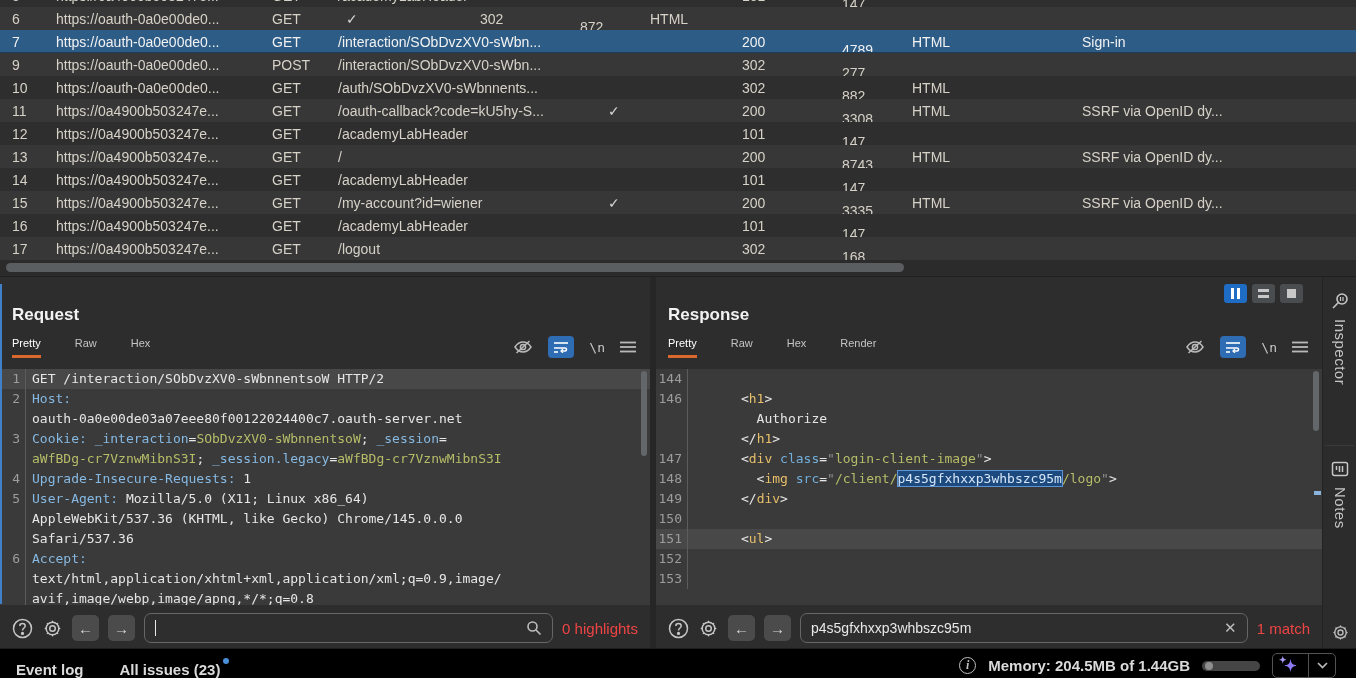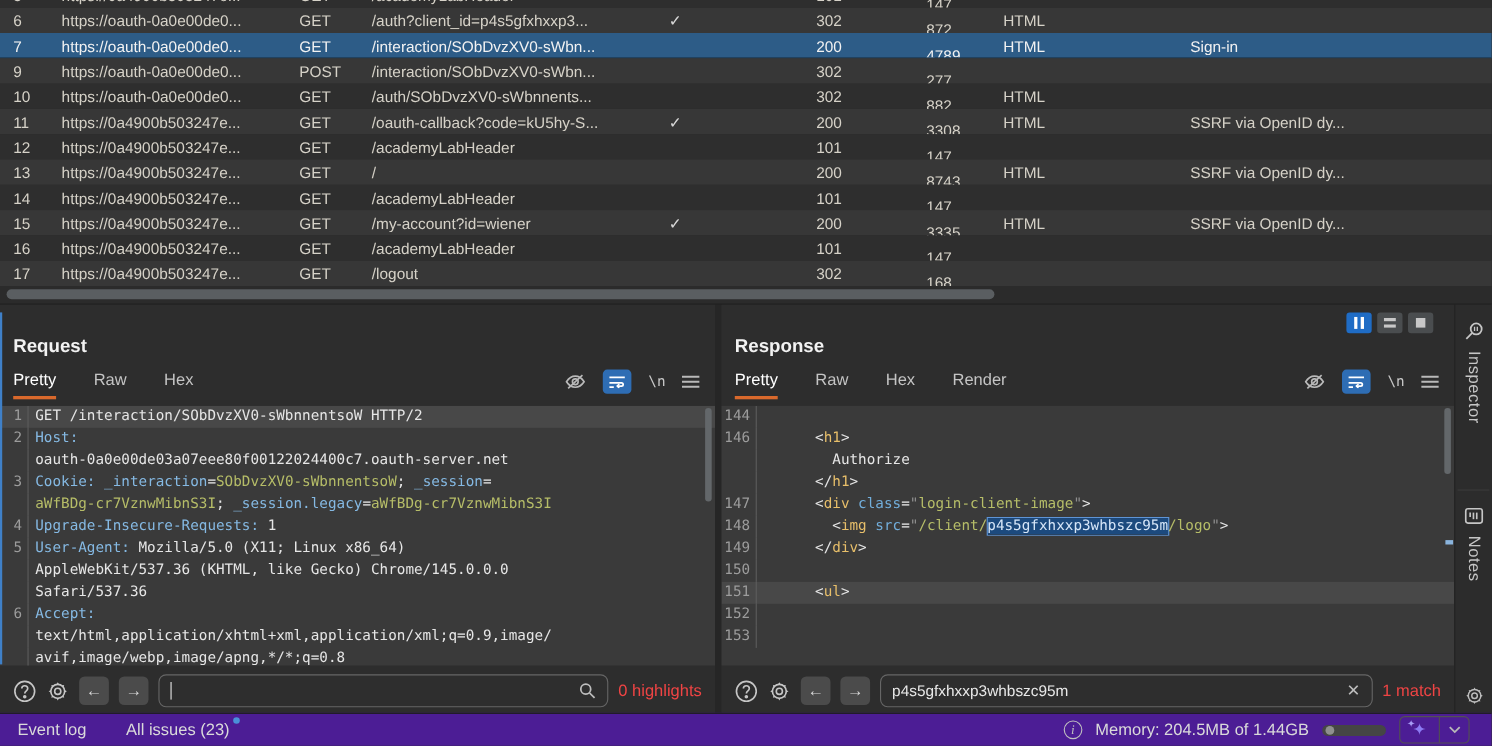--- a/index.html
+++ b/index.html
@@ -32,21 +32,21 @@
 
   
   .split{position:absolute;top:276px;left:0;width:1356px;height:372px;display:flex;border-top:1px solid #202020;}
   .pane{position:relative;background:#2d2d2d;}
   .pane-req{width:650px;}
   .divider-v{width:6px;background:#262626;}
   .pane-res{flex:1;}
   .focusline{position:absolute;left:0;top:7px;height:320px;width:2px;background:#3f80c8;z-index:5;}
 
   .pane-title{position:absolute;top:28px;left:12px;font-size:17px;font-weight:bold;color:#f2f2f2;}
-  .tabs{position:absolute;top:60px;left:12px;display:flex;gap:34px;font-size:15px;color:#c4c4c4;}
+  .tabs{position:absolute;top:60px;left:12px;display:flex;gap:34px;font-size:11px;color:#c4c4c4;}
   .tab{padding-bottom:6px;}
   .tab.active{color:#ffffff;border-bottom:3px solid #d9692c;}
   .tools{position:absolute;top:58px;right:14px;display:flex;gap:15px;align-items:center;height:24px;}
   .toolicon{color:#b9b9b9;display:flex;align-items:center;}
   .wrapbtn{width:26px;height:22px;background:#2e6db4;border-radius:4px;display:flex;align-items:center;justify-content:center;}
   .nl{font-family:"DejaVu Sans Mono",monospace;font-size:13px;color:#c8c8c8;}
 
   .layoutbtns{position:absolute;top:7px;right:19px;display:flex;gap:5px;}
   .lb{width:23px;height:19px;border-radius:3px;background:#4a4d4f;display:flex;align-items:center;justify-content:center;}
   .lb.blue{background:#1f6cc5;}
@@ -79,22 +79,22 @@
   .count{color:#ef4444;font-size:15px;white-space:nowrap;}
 
   
   .rstrip{width:34px;background:#2c2c2c;border-left:1px solid #232323;position:relative;flex:none;}
   .vtab{position:absolute;left:0;width:34px;display:flex;flex-direction:column;align-items:center;gap:8px;color:#c6c6c6;}
   .vtext{writing-mode:vertical-rl;font-size:15px;letter-spacing:0.5px;}
   .strip-sep{position:absolute;left:2px;right:2px;top:168px;height:1px;background:#3a3a3a;}
   .strip-gear{position:absolute;bottom:6px;left:8px;color:#bcbcbc;}
 
   
-  .bottombar{position:absolute;left:0;top:648px;width:1356px;height:30px;background:#4c1d95;border-top:1px solid #1d1d1d;
-    display:flex;align-items:center;font-size:15px;color:#dadada;}
+  .bottombar{position:absolute;left:0;top:648px;width:1356px;height:30px;background:#000000;border-top:1px solid #1d1d1d;
+    display:flex;align-items:flex-end;font-size:15px;color:#dadada;font-weight:bold;}
   .bb-left{display:flex;gap:36px;margin-left:16px;align-items:center;}
   .issues-wrap{position:relative;}
   .issue-dot{position:absolute;right:-9px;top:-3px;width:6px;height:6px;border-radius:50%;background:#4a90d9;}
   .bb-right{position:absolute;right:20px;display:flex;align-items:center;gap:12px;}
   .info-circle{width:17px;height:17px;border:1.5px solid #c0c0c0;border-radius:50%;display:flex;align-items:center;justify-content:center;
     font-family:"Liberation Serif",serif;font-style:italic;font-size:12px;color:#c0c0c0;flex:none;}
   .mem-pill{width:58px;height:10px;background:#454545;border-radius:5px;position:relative;}
   .mem-dot{position:absolute;left:3px;top:1px;width:8px;height:8px;border-radius:50%;background:#8f8f8f;}
   .ai-btn{width:64px;height:25px;border:1px solid #525252;border-radius:5px;display:flex;align-items:center;}
   .ai-spark{width:36px;display:flex;align-items:center;justify-content:center;position:relative;height:100%;border-right:1px solid #525252;}
@@ -118,21 +118,20 @@
         <div class="cell col-length">147</div>
         <div class="cell col-mime"></div>
         <div class="cell col-title"></div>
       </div>
     </div>
     <div class="t-row b">
       <div class="t-inner">
         <div class="cell col-num">6</div>
         <div class="cell col-host">https://oauth-0a0e00de0...</div>
         <div class="cell col-method">GET</div>
-        <div class="cell col-url">/auth?client_id=p4s5gfxhxxp3...</div>
         <div class="cell col-check">✓</div>
         <div class="cell col-status">302</div>
         <div class="cell col-length">872</div>
         <div class="cell col-mime">HTML</div>
         <div class="cell col-title"></div>
       </div>
     </div>
     <div class="t-row sel">
       <div class="t-inner">
         <div class="cell col-num">7</div>

